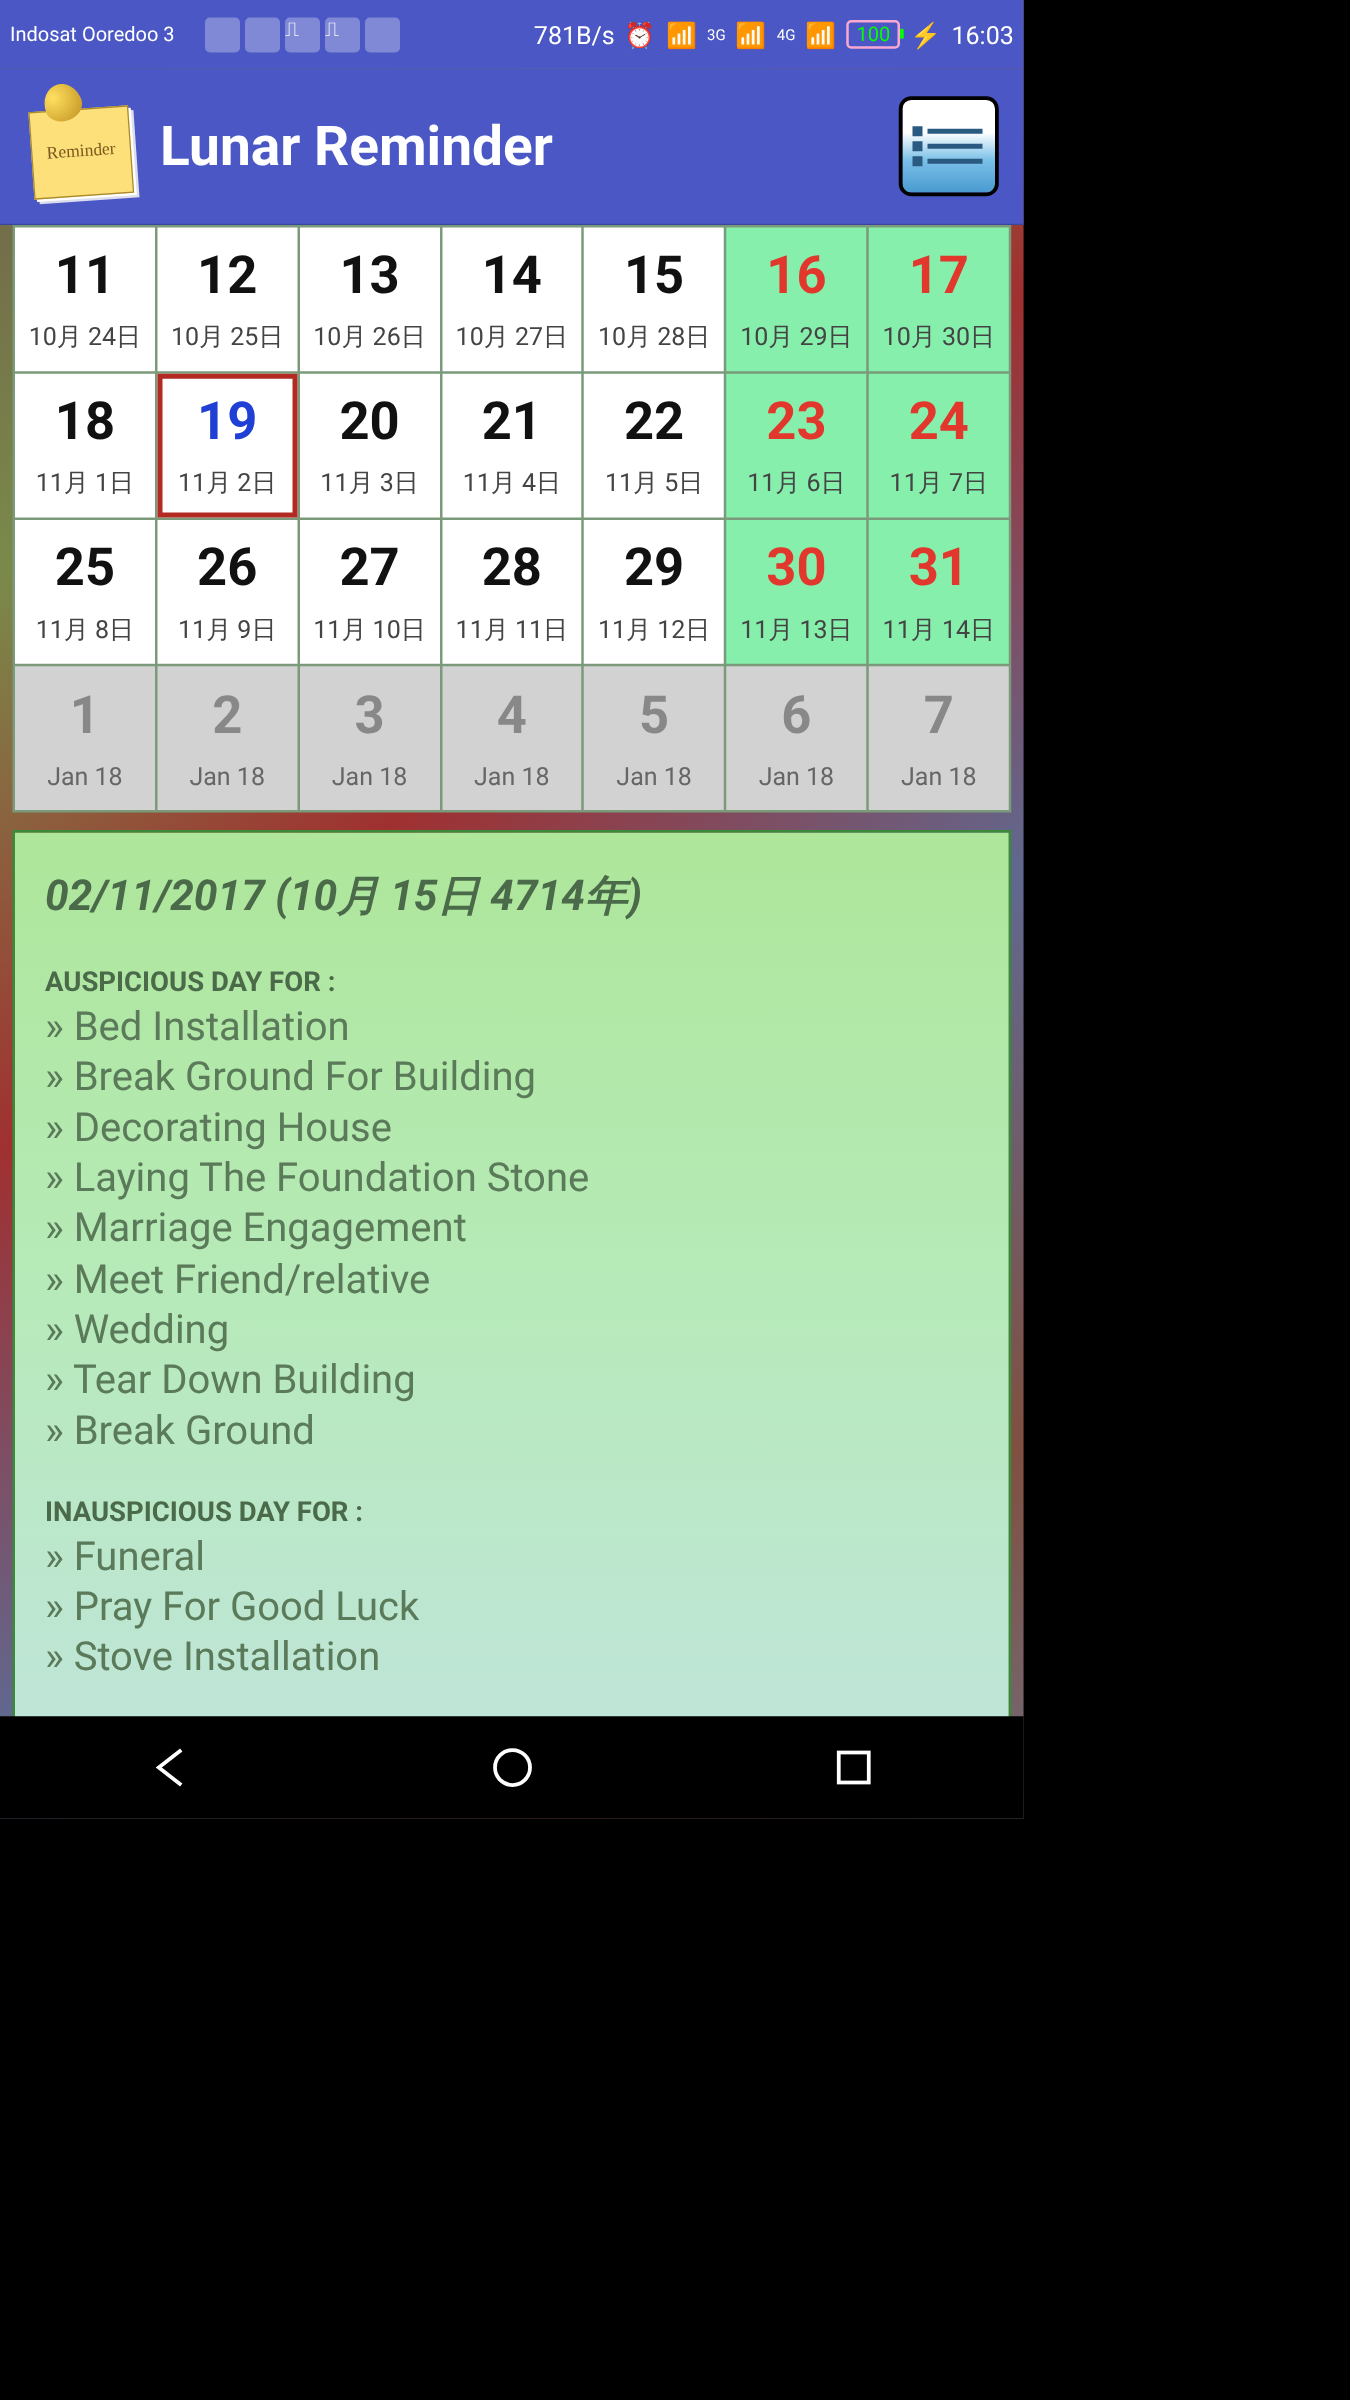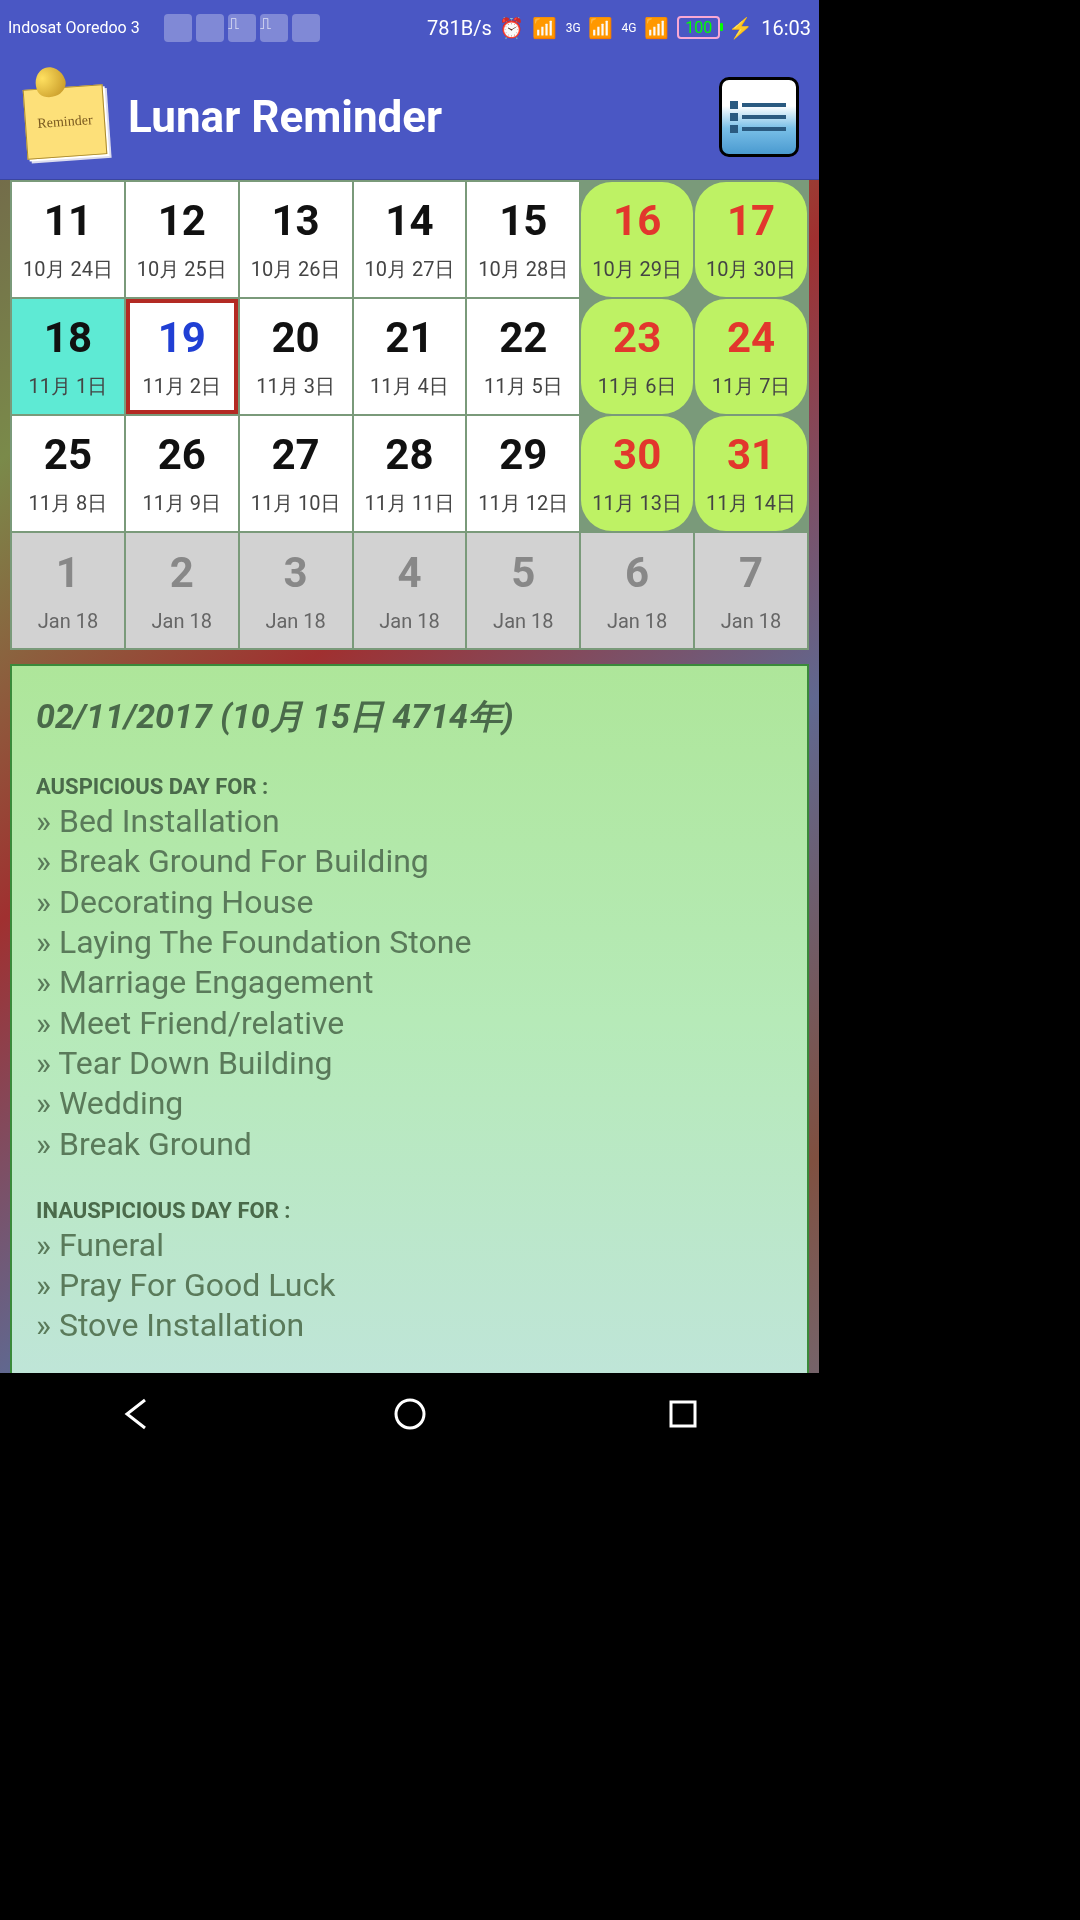--- a/index.html
+++ b/index.html
@@ -97,22 +97,22 @@
 }
 .calendar td {
   width: 14.28%;
   height: 115px;
   background: #fff;
   text-align: center;
   vertical-align: middle;
   padding: 6px 2px;
   position: relative;
 }
-.calendar td.weekend { background: #bef264; border-radius: 31px; }
-.calendar td.special { background: #5eead4; }
+.calendar td.weekend { background: #86efac; }
+.calendar td.special { background: #ffffff; }
 .calendar td.next-month { background: #d2d2d2; }
 .day-num { font-size: 42px; font-weight: bold; color: #111; line-height: 1.2; }
 .weekend .day-num { color: #e2372d; }
 .next-month .day-num { color: #888; }
 .selected { outline: 4px solid #b32a23; outline-offset: -4px; }
 .selected .day-num { color: #203fd4; }
 .lunar { font-size: 20px; color: #444; margin-top: 10px; }
 .next-month .lunar { color: #666; }
 
 .info-panel {
@@ -313,22 +313,22 @@
         <span> (</span><span class="lunar-date">10月 15日 4714年</span><span>)</span>
       </div>
       <div class="section-title">AUSPICIOUS DAY FOR :</div>
       <ul class="info-list" id="ausp-list">
           <li>Bed Installation</li>
           <li>Break Ground For Building</li>
           <li>Decorating House</li>
           <li>Laying The Foundation Stone</li>
           <li>Marriage Engagement</li>
           <li>Meet Friend/relative</li>
+          <li>Wedding</li>
           <li>Tear Down Building</li>
-          <li>Wedding</li>
           <li>Break Ground</li>
         </ul>
       <div class="section-title">INAUSPICIOUS DAY FOR :</div>
       <ul class="info-list" id="inausp-list">
           <li>Funeral</li>
           <li>Pray For Good Luck</li>
           <li>Stove Installation</li>
         </ul>
     </div>
   </div>

